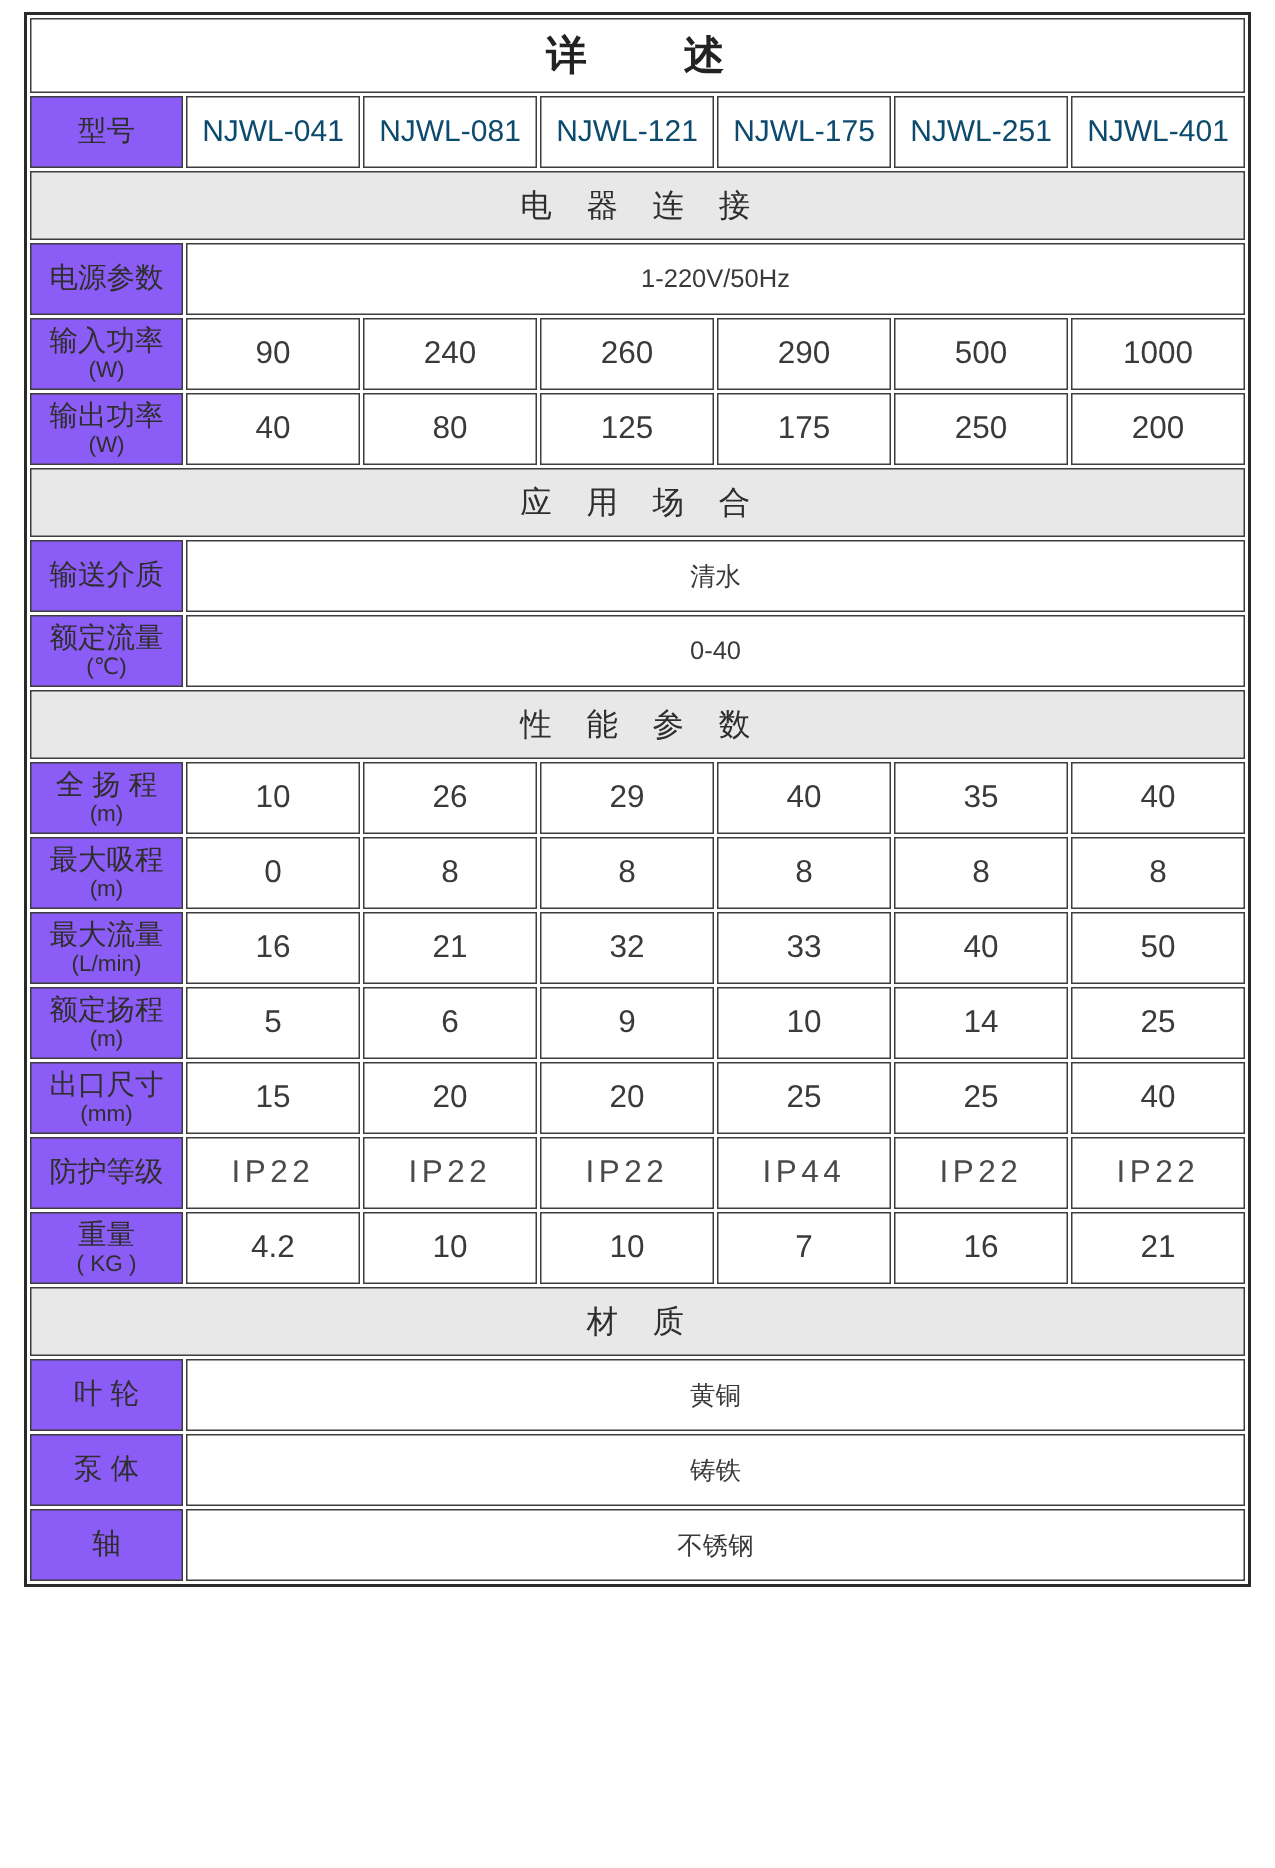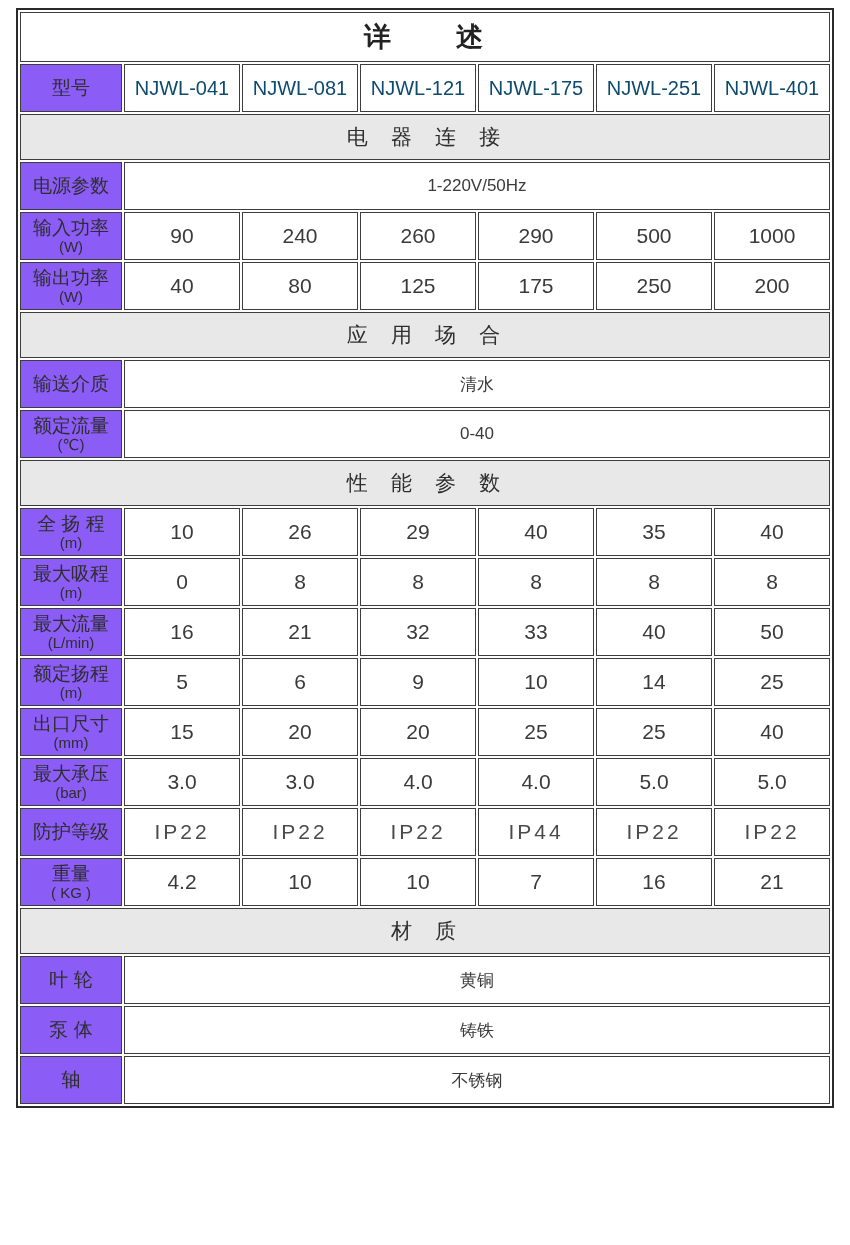--- a/index.html
+++ b/index.html
@@ -195,29 +195,20 @@
   <tr>
     <th class="lbl"><span>出口尺寸</span><span class="unit">(mm)</span></th>
     <td class="val">15</td>
     <td class="val">20</td>
     <td class="val">20</td>
     <td class="val">25</td>
     <td class="val">25</td>
     <td class="val">40</td>
   </tr>
 
-  <tr>
-    <th class="lbl"><span>最大承压</span><span class="unit">(bar)</span></th>
-    <td class="val">3.0</td>
-    <td class="val">3.0</td>
-    <td class="val">4.0</td>
-    <td class="val">4.0</td>
-    <td class="val">5.0</td>
-    <td class="val">5.0</td>
-  </tr>
 
   <tr>
     <th class="lbl"><span>防护等级</span></th>
     <td class="val ip">IP22</td>
     <td class="val ip">IP22</td>
     <td class="val ip">IP22</td>
     <td class="val ip">IP44</td>
     <td class="val ip">IP22</td>
     <td class="val ip">IP22</td>
   </tr>

